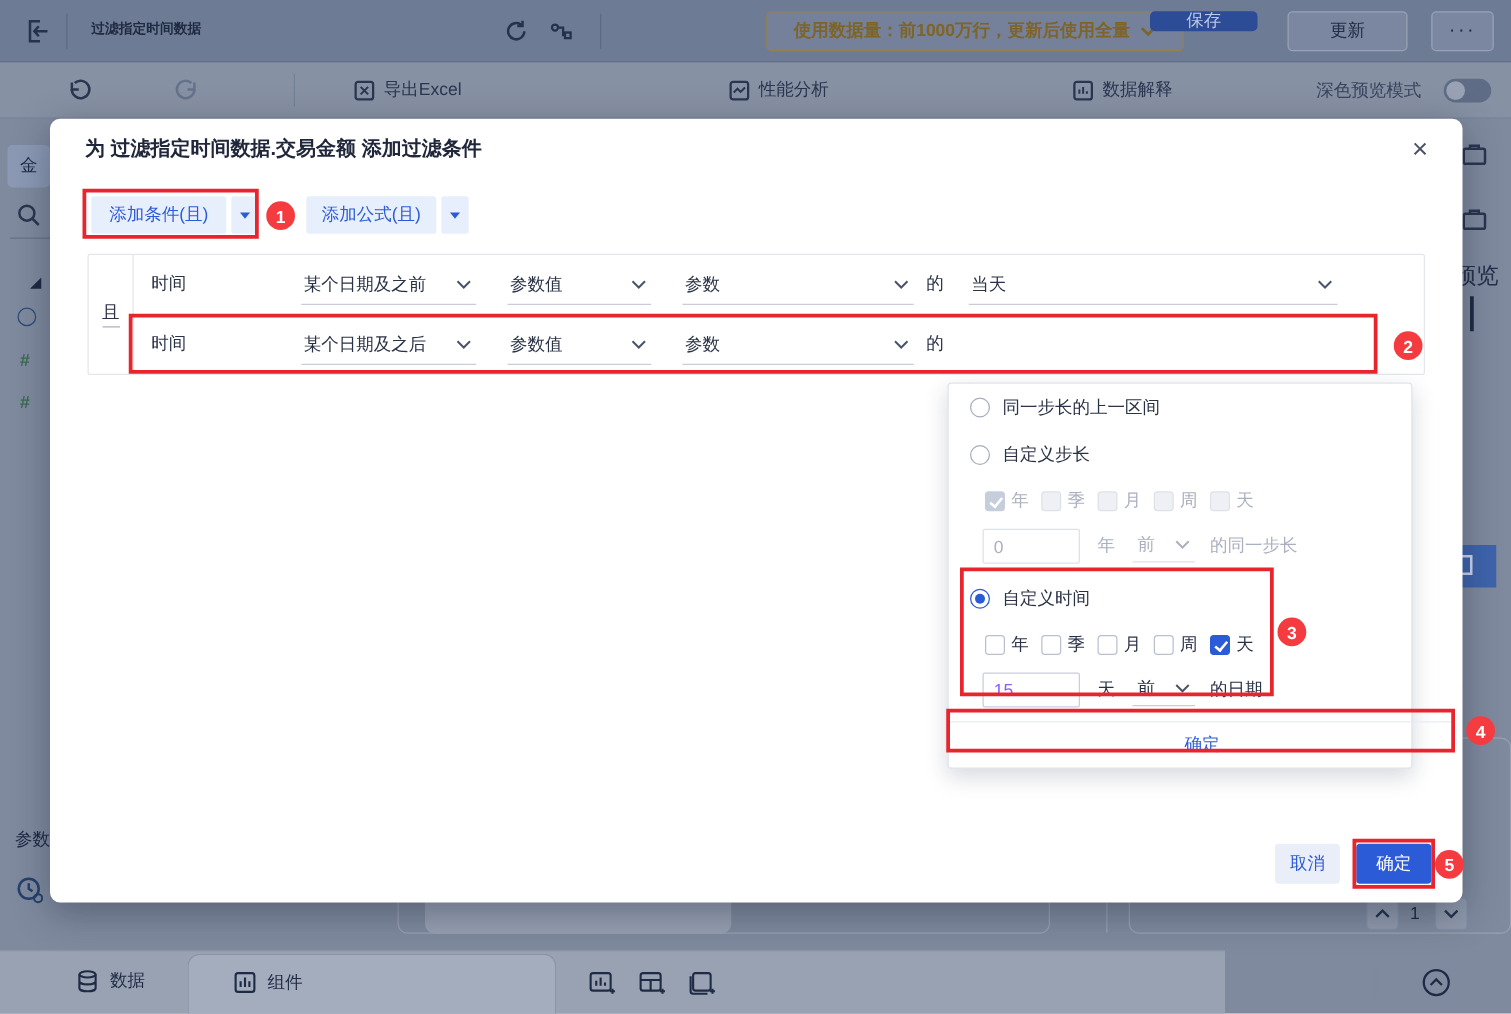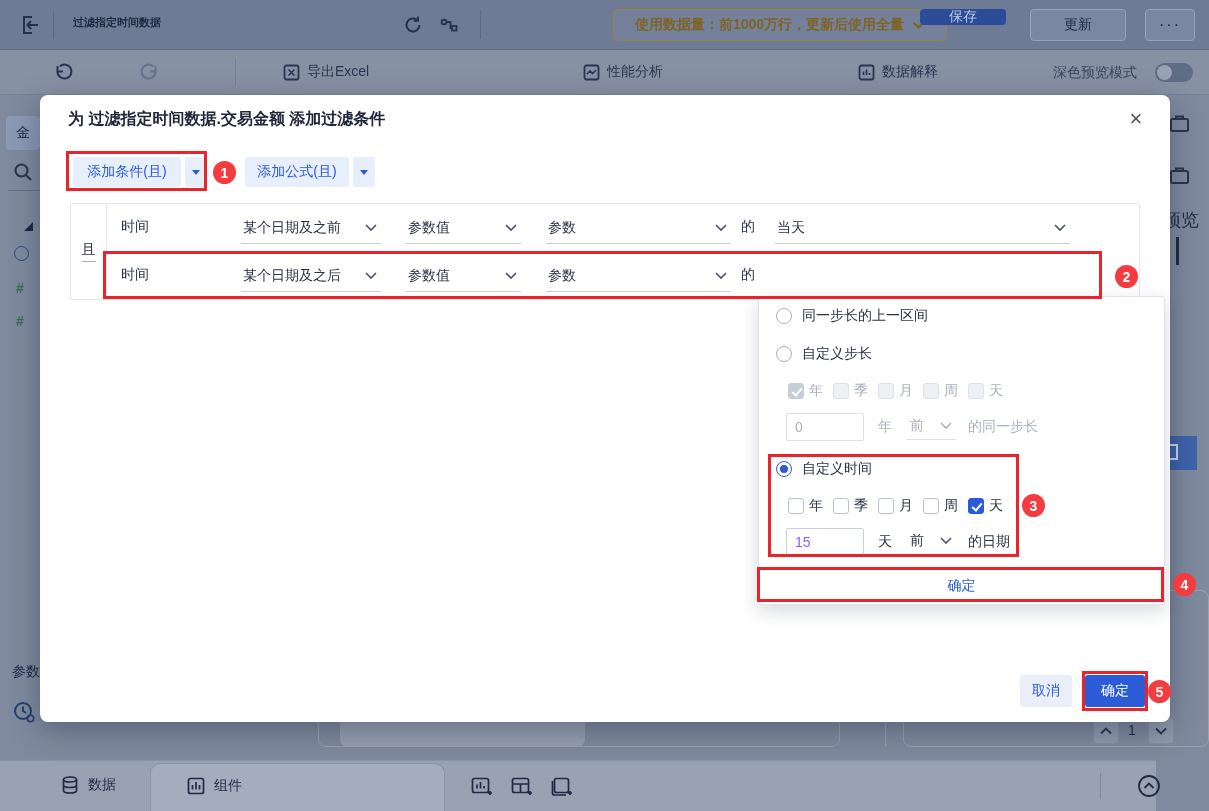--- a/index.html
+++ b/index.html
@@ -48,21 +48,21 @@
   .rf-digit { position:absolute; left:1163px; width:20px; font-size:13px; color:#333f5c; }
 
   .bf-cardA { position:absolute; left:318px; top:595px; width:522px; height:152px; border:1px solid #98a1b3; border-radius:8px; }
   .bf-cardA-in { position:absolute; left:340px; top:700px; width:245px; height:47px; background:#97a0b2; border-radius:0 0 8px 8px; }
   .bf-vline { position:absolute; left:885px; top:722px; width:1px; height:24px; background:#98a1b3; }
   .bf-cardB { position:absolute; left:903px; top:590px; width:306px; height:157px; border:1px solid #98a1b3; border-radius:8px; }
   .pg-btn { position:absolute; top:718px; width:26px; height:26px; background:#909aad; border:1px solid #8290a8; border-radius:4px; color:#27324c; display:flex; align-items:center; justify-content:center; }
   .pg-up { left:1093px; } .pg-down { left:1148px; }
   .pg-num { position:absolute; left:1128px; top:722px; font-size:14px; color:#1f2a45; }
 
-  .bottombar { position:absolute; left:0; top:760px; width:1156px; height:51px; background:#99a2b3; border-top:1px solid #8a94a7; }
+  .bottombar { position:absolute; left:0; top:760px; width:980px; height:51px; background:#99a2b3; border-top:1px solid #8a94a7; }
   .bb-tab { position:absolute; top:14px; display:flex; align-items:center; gap:8px; color:#1f2a45; font-size:14px; }
   .bb-tab-data { left:60px; }
   .bb-seltab { position:absolute; left:150px; top:2px; width:295px; height:49px; background:#a4adbd; border:1px solid #8a94a7; border-bottom:none; border-radius:10px 10px 0 0; }
   .bb-tab-comp { left:35px; top:12px; position:absolute; display:flex; align-items:center; gap:8px; color:#1f2a45; font-size:14px; }
   .bb-ico { position:absolute; top:14px; width:24px; height:24px; color:#1f2a45; }
   .bb-div { position:absolute; left:1100px; top:12px; width:1px; height:26px; background:#7e899d; }
   .bb-collapse { position:absolute; left:1135px; top:11px; width:28px; height:28px; color:#1f2a45; }
 
   
   .modal { position:absolute; left:40px; top:95px; width:1130px; height:627px; background:#ffffff; border-radius:8px; box-shadow:0 8px 30px rgba(15,22,40,.35); z-index:10; color:#262d3e; }
@@ -77,21 +77,21 @@
   .cond-cell { position:absolute; left:0; top:0; width:36px; height:95px; border-right:1px solid #e3e6ec; display:flex; align-items:center; justify-content:center; }
   .cond-cell span { font-size:14px; color:#2a3246; border-bottom:1px solid #aab2c2; padding-bottom:2px; cursor:pointer; }
   .crow { position:absolute; left:36px; width:1032px; height:48px; }
   .crow-1 { top:0; } .crow-2 { top:48px; }
   .cfield { position:absolute; top:14px; font-size:14px; color:#2a3246; }
   .csel { position:absolute; top:8px; height:32px; border-bottom:1px solid #c7cdd9; font-size:14px; color:#2a3246; display:flex; align-items:center; cursor:pointer; }
   .csel .lbl { flex:1; padding-left:2px; }
   .csel .chev { color:#49536b; margin-right:4px; }
   .csel-open { border-bottom:2px solid #2b5bd7; }
 
-  .dd { position:absolute; left:718px; top:201px; width:407px; height:309px; background:#fff; border:1px solid #dfe3ec; border-radius:3px; box-shadow:0 6px 18px rgba(31,42,72,.18); z-index:12; }
+  .dd { position:absolute; left:718px; top:211px; width:372px; height:309px; background:#fff; border:1px solid #dfe3ec; border-radius:3px; box-shadow:0 6px 18px rgba(31,42,72,.18); z-index:12; }
   .dd-row { position:absolute; left:17px; display:flex; align-items:center; gap:10px; font-size:14px; color:#2a3246; }
   .radio { width:16px; height:16px; border-radius:50%; border:1px solid #a7aebc; background:#fff; position:relative; flex:0 0 16px; cursor:pointer; }
   .radio.sel { border-color:#2b5bd7; }
   .radio.sel::after { content:""; position:absolute; inset:3px; background:#2b5bd7; border-radius:50%; }
   .cbrow { position:absolute; left:29px; display:flex; align-items:center; font-size:14px; color:#2a3246; }
   .cbrow .unit { display:flex; align-items:center; gap:5px; margin-right:10px; cursor:pointer; }
   .cb { width:16px; height:16px; border:1px solid #b9c1cf; border-radius:3px; background:#fff; position:relative; }
   .cb.on { background:#2b5bd7; border-color:#2b5bd7; }
   .cb.on::after, .cb.dison::after { content:""; position:absolute; left:4.5px; top:1.5px; width:4px; height:8px; border:solid #fff; border-width:0 2px 2px 0; transform:rotate(40deg); }
   .cb.dis { background:#eef0f5; border-color:#dde1e9; }

